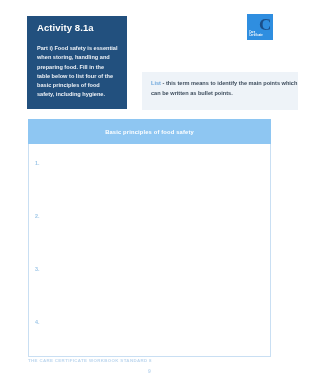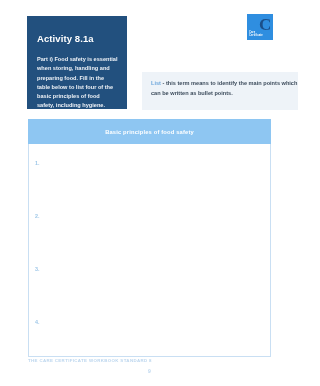--- a/index.html
+++ b/index.html
@@ -23,21 +23,21 @@
 
   
   .activity-box {
     position: absolute;
     left: 27px;
     top: 16px;
     width: 100px;
     height: 93px;
     background: #22507e;
     box-sizing: border-box;
-    padding: 18px 9px 7px 10px;
+    padding: 7px 9px 7px 10px;
     color: #ffffff;
   }
   .activity-title {
     font-size: 9.5px;
     font-weight: bold;
     letter-spacing: 0.1px;
     line-height: 1.1;
     margin: 0 0 11px 0;
     color: #ffffff;
   }

